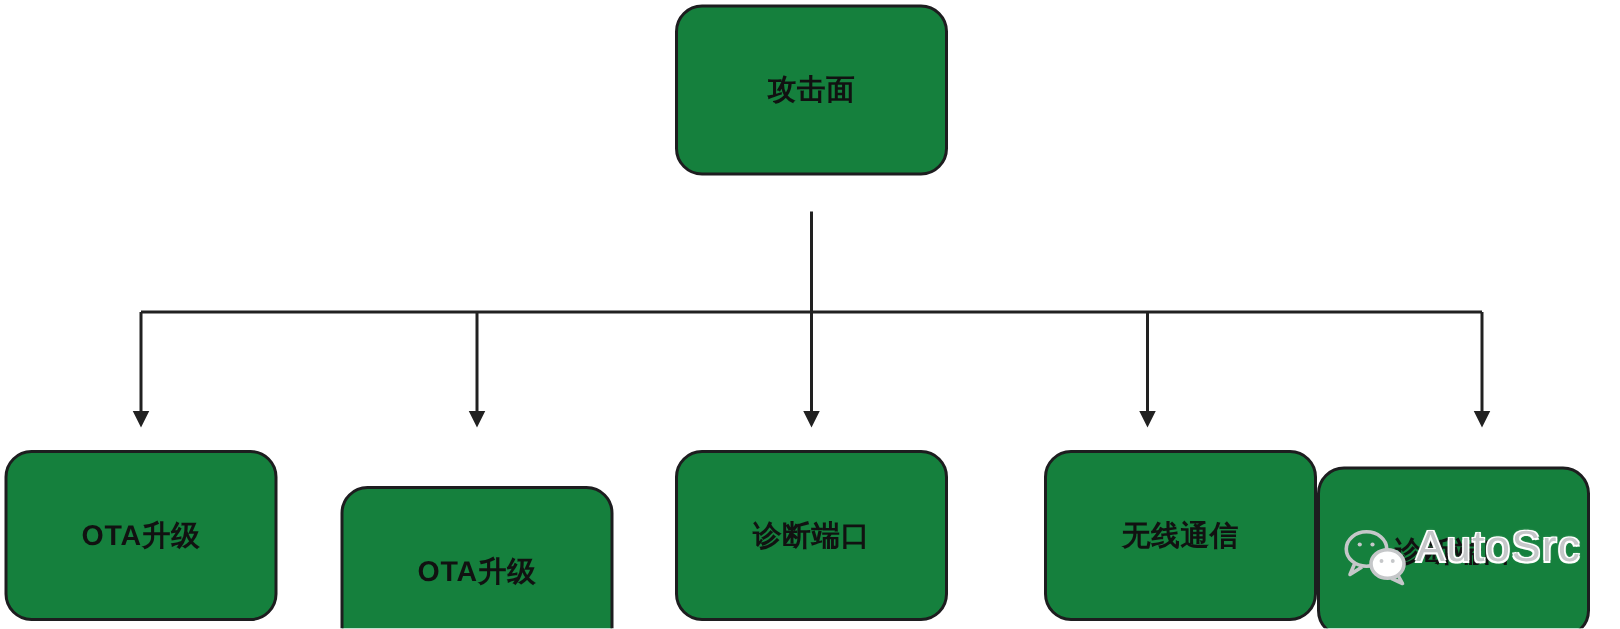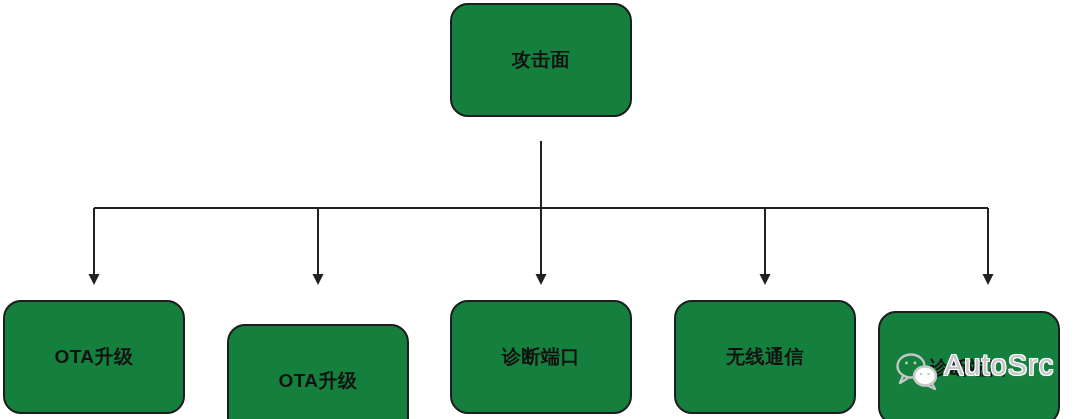--- a/index.html
+++ b/index.html
@@ -39,21 +39,21 @@
     font-size:19px;
     font-weight:bold;
     color:var(--text);
     letter-spacing:0.5px;
     text-align:center;
   }
   .node-root{left:450px;top:3px;}
   .node-c0{left:3px;top:300px;}
   .node-c1{left:227px;top:300px;margin-top:24px;}
   .node-c2{left:450px;top:300px;}
-  .node-c3{left:674px;top:300px;}
+  .node-c3{left:696px;top:300px;}
   .node-c4{left:878px;top:300px;margin-top:11px;}
   .watermark{
     position:absolute;
     left:894px;
     top:349px;
     display:flex;
     z-index:5;
     pointer-events:none;
   }
   .watermark .wm-text{

